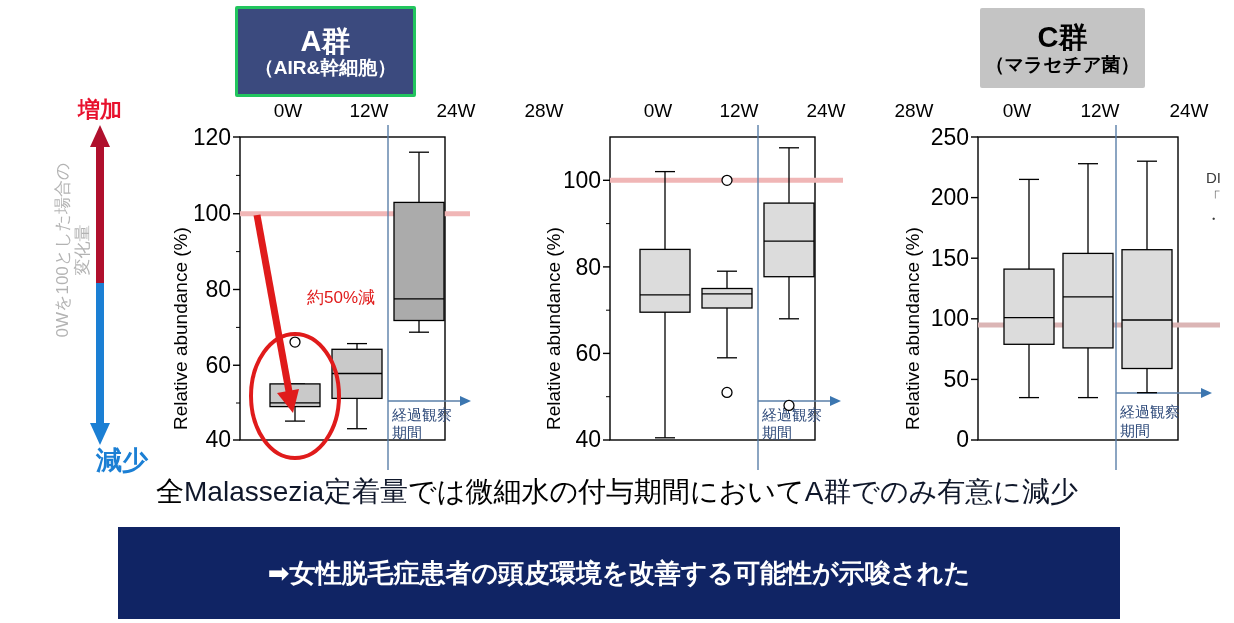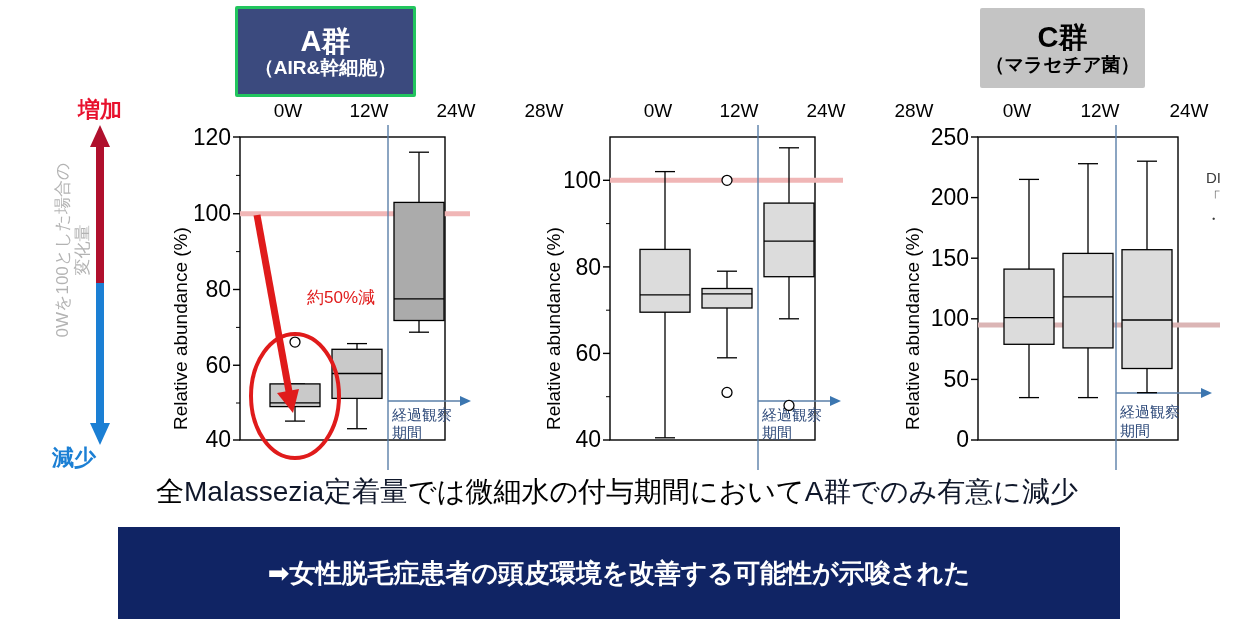--- a/index.html
+++ b/index.html
@@ -17,22 +17,22 @@
     position:absolute;left:-22px;top:135px;width:190px;
     transform:rotate(-90deg);transform-origin:center center;
     color:#b3b3b3;font-size:17px;line-height:20px;text-align:center;
     white-space:pre-line;font-weight:400;
   }
   .legend-top{
     position:absolute;left:52px;top:0px;width:96px;text-align:center;
     color:#e8112d;font-size:22px;font-weight:700;
   }
   .legend-bot{
-    position:absolute;left:52px;top:348px;width:96px;text-align:left;
-    color:#1b7fd4;font-size:22px;font-weight:700;
+    position:absolute;left:52px;top:348px;width:96px;text-align:right;
+    color:#1b7fd4;font-size:26px;font-weight:700;
   }
   .axis-arrow{position:absolute;left:82px;top:30px;width:36px;height:320px;}
 
   
   .panel{position:absolute;top:0;}
   .ptitle{
     position:absolute;left:0;top:6px;
     text-align:center;border-radius:2px;
     display:flex;flex-direction:column;justify-content:center;align-items:center;
     line-height:1.12;

